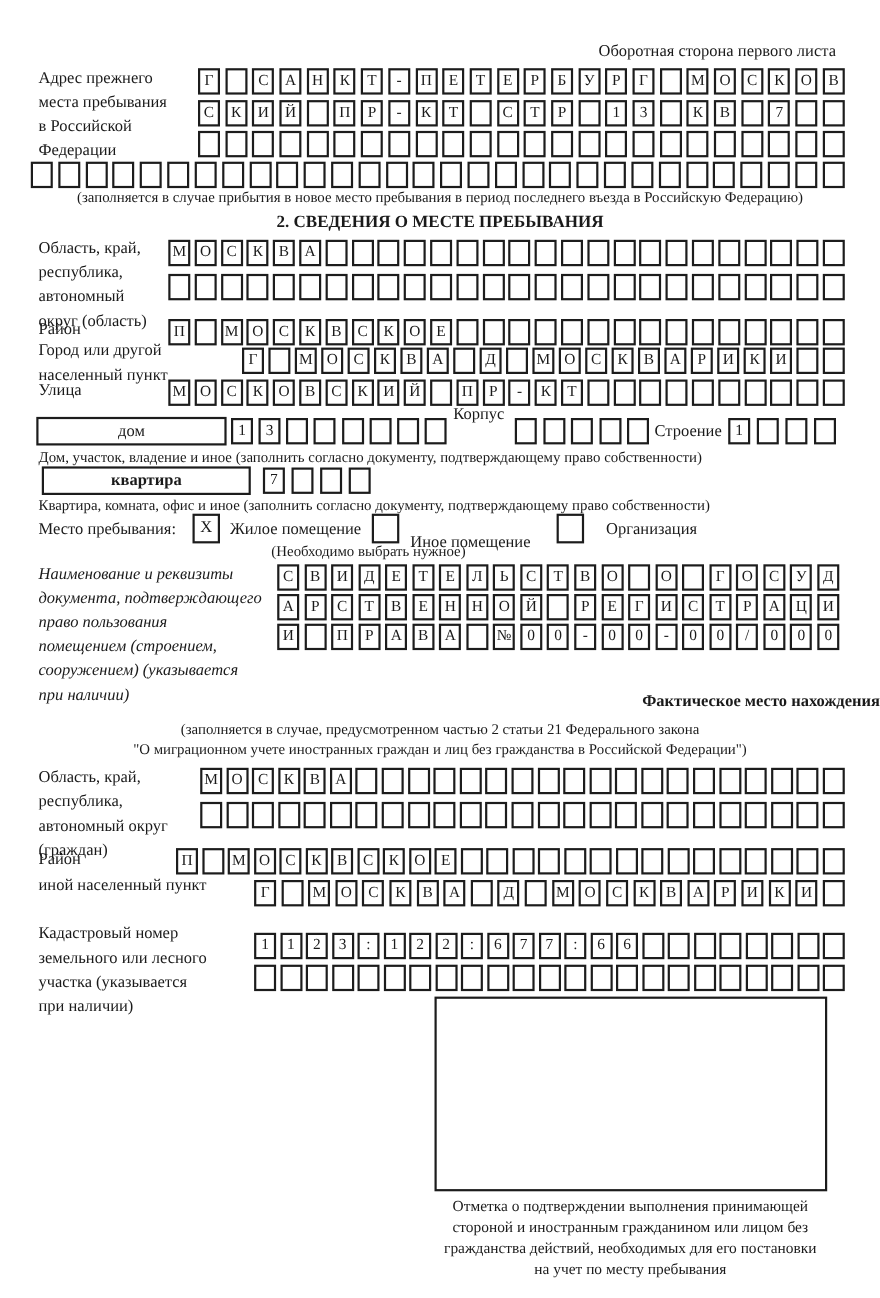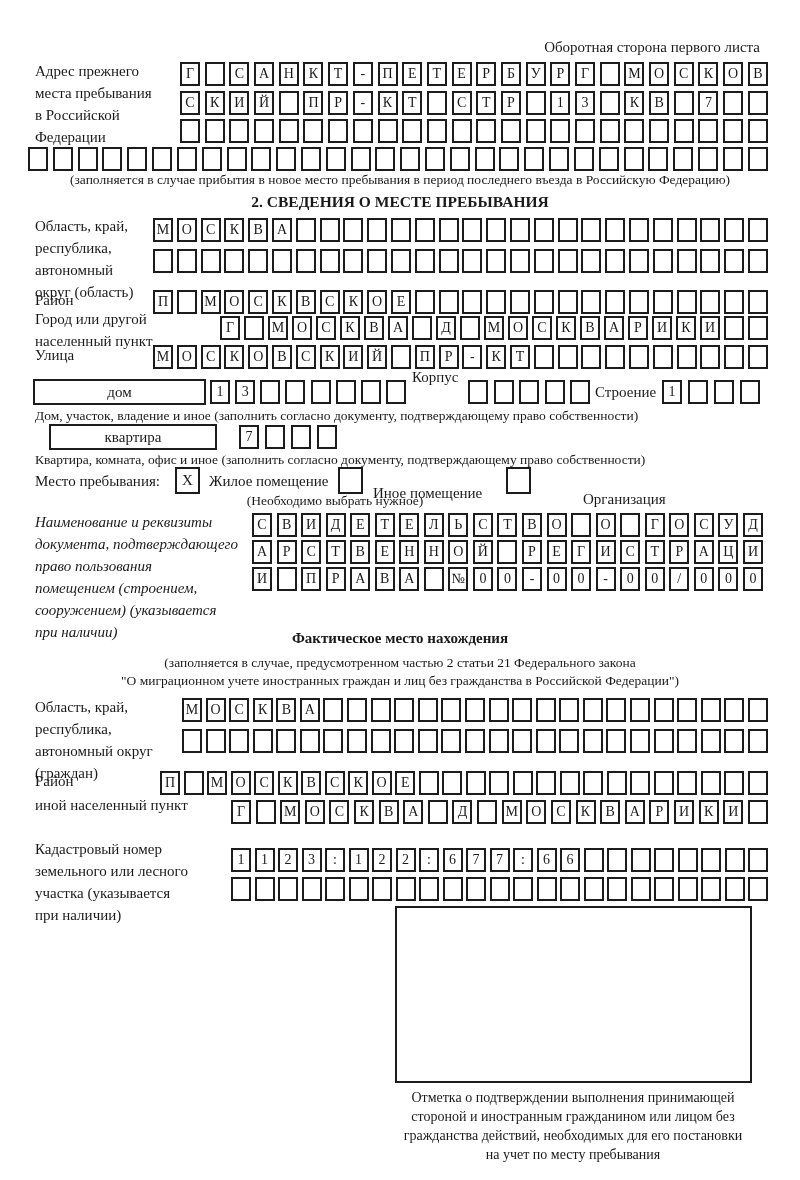--- a/index.html
+++ b/index.html
@@ -333,36 +333,36 @@
   </div>
 <div class="lbl" style="left:595px;top:381px;">Строение</div>
 <div class="row" style="left:662px;top:380px;width:98px;">
     <div class="cell">1</div>
     <div class="cell"></div>
     <div class="cell"></div>
     <div class="cell"></div>
   </div>
 <div class="caption" style="left:35px;top:408px;">Дом, участок, владение и иное (заполнить согласно документу, подтверждающему право собственности)</div>
 
-<div class="labelbox" style="left:49px;top:424px;width:168px;">квартира</div>
+<div class="labelbox" style="left:38px;top:424px;width:190px;font-weight:bold;">квартира</div>
 <div class="row" style="left:239px;top:425px;width:98px;">
     <div class="cell">7</div>
     <div class="cell"></div>
     <div class="cell"></div>
     <div class="cell"></div>
   </div>
 <div class="caption" style="left:35px;top:452px;">Квартира, комната, офис и иное (заполнить согласно документу, подтверждающему право собственности)</div>
 
 <div class="lbl" style="left:35px;top:470px;">Место пребывания:</div>
 <div class="checkbox" style="left:175px;top:467px;">X</div>
 <div class="lbl" style="left:209px;top:470px;">Жилое помещение</div>
 <div class="checkbox" style="left:338px;top:467px;"></div>
 <div class="lbl" style="left:373px;top:482px;">Иное помещение</div>
 <div class="checkbox" style="left:506px;top:467px;"></div>
-<div class="lbl" style="left:551px;top:488px;margin-left:32px;">Организация</div>
+<div class="lbl" style="left:551px;top:470px;">Организация</div>
 <div class="caption" style="left:185px;top:493px;width:300px;text-align:center;">(Необходимо выбрать нужное)</div>
 
 <div class="lbl" style="left:35px;top:511px;font-style:italic;">
   <div>Наименование и реквизиты</div>
   <div>документа, подтверждающего</div>
   <div>право пользования</div>
   <div>помещением (строением,</div>
   <div>сооружением) (указывается</div>
   <div>при наличии)</div>
 </div>
@@ -429,21 +429,21 @@
     <div class="cell">0</div>
     <div class="cell">-</div>
     <div class="cell">0</div>
     <div class="cell">0</div>
     <div class="cell">/</div>
     <div class="cell">0</div>
     <div class="cell">0</div>
     <div class="cell">0</div>
   </div>
 
-<div class="title center" style="top:630px;font-size:15px;">Фактическое место нахождения</div>
+<div class="title center" style="top:630px;font-size:15px;text-align:right;">Фактическое место нахождения</div>
 <div class="caption center" style="top:655px;">(заполняется в случае, предусмотренном частью 2 статьи 21 Федерального закона</div>
 <div class="caption center" style="top:673px;">"О миграционном учете иностранных граждан и лиц без гражданства в Российской Федерации")</div>
 
 <div class="lbl" style="left:35px;top:696px;">
   <div>Область, край,</div>
   <div>республика,</div>
   <div>автономный округ</div>
   <div>(граждан)</div>
 </div>
 <div class="row" style="left:182px;top:698px;width:586px;">

